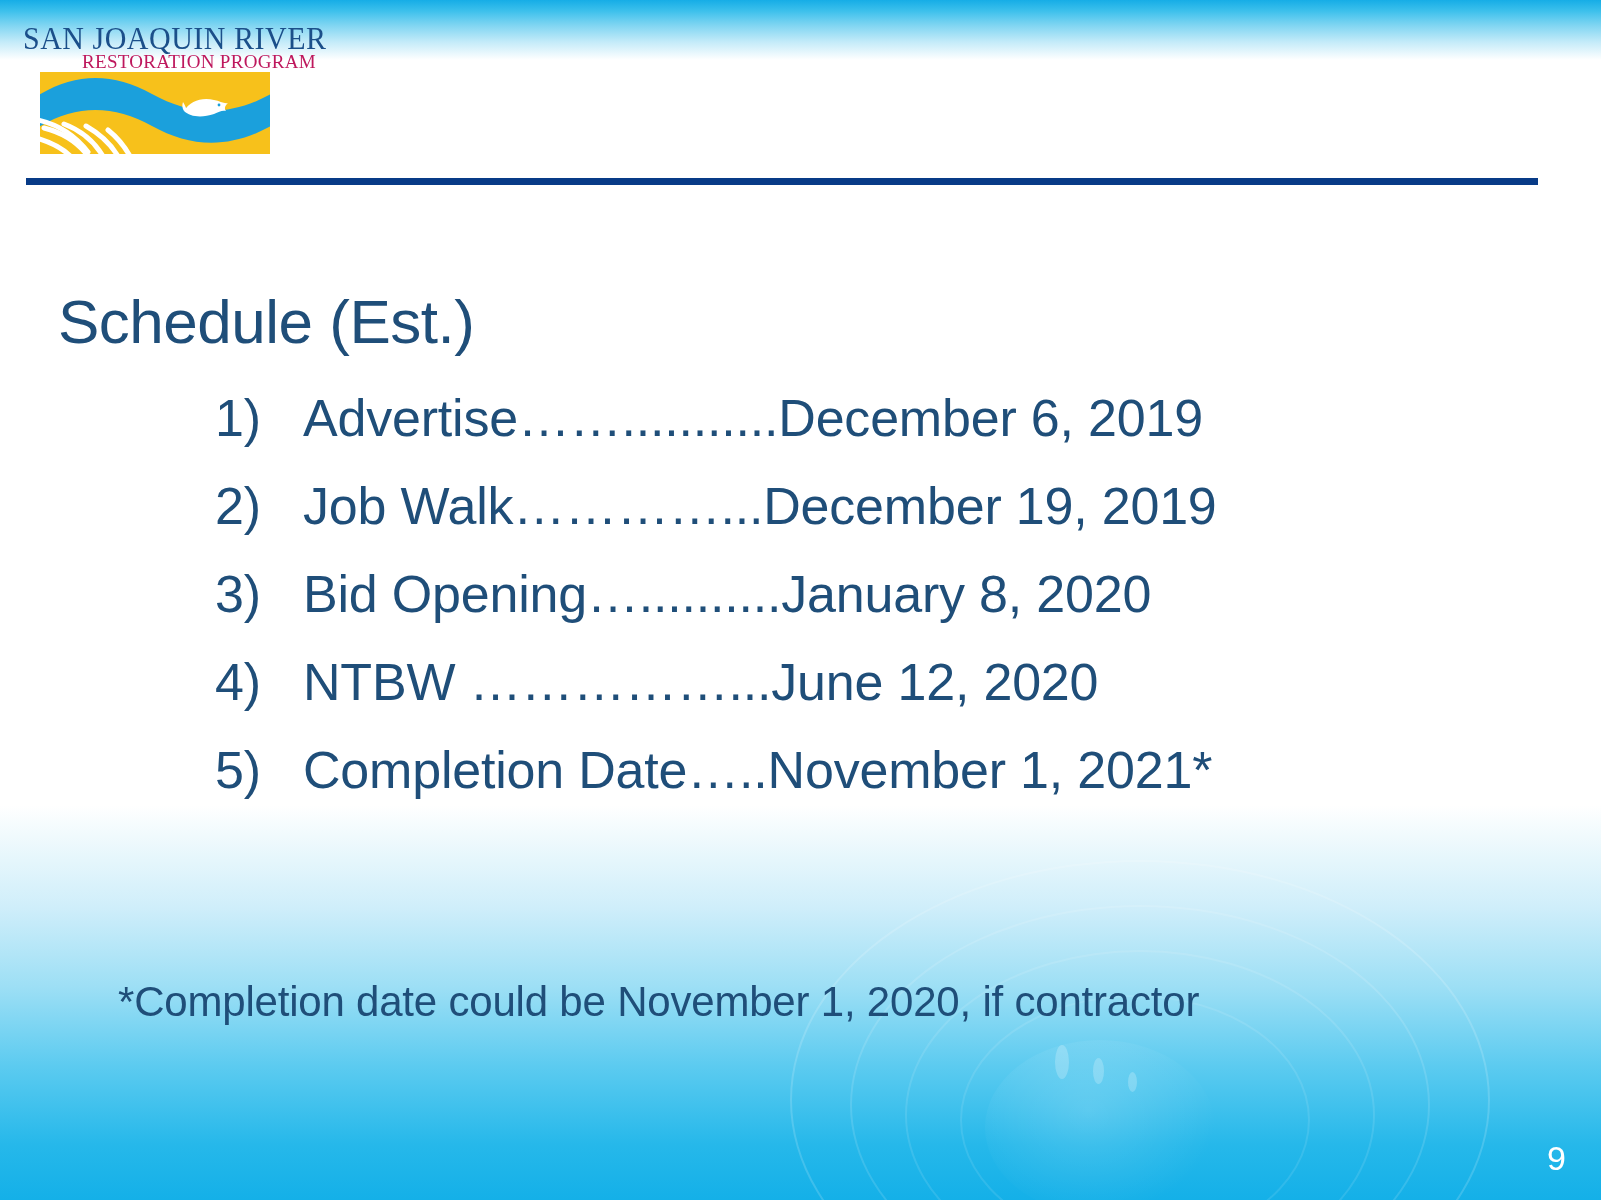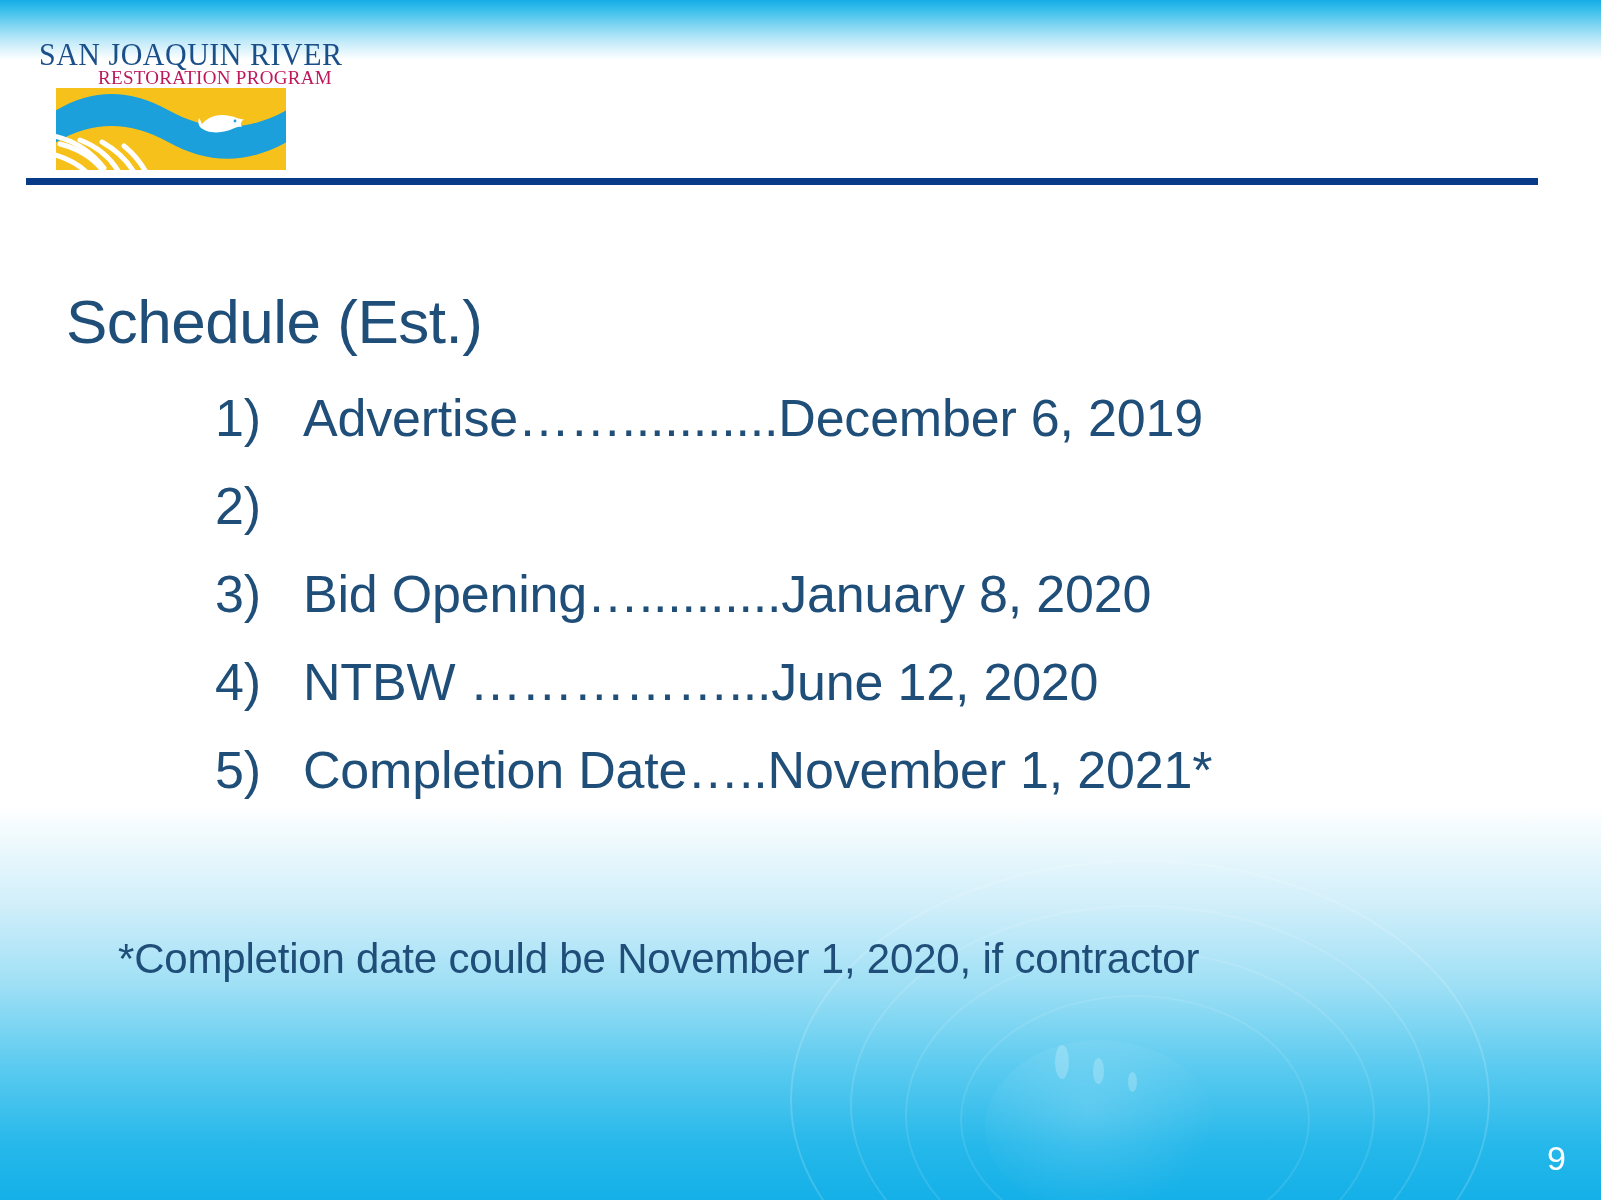--- a/index.html
+++ b/index.html
@@ -54,21 +54,21 @@
     position:absolute; z-index:1;
     background:rgba(255,255,255,0.22);
     border-radius:50%;
     pointer-events:none;
   }
   .d1 { left:1055px; top:1045px; width:14px; height:34px; }
   .d2 { left:1093px; top:1058px; width:11px; height:26px; }
   .d3 { left:1128px; top:1072px; width:9px;  height:20px; }
 
   
-  .header { position:absolute; left:16px; top:0; width:1309px; height:200px; z-index:3;margin-top:16px; }
+  .header { position:absolute; left:0; top:0; width:1309px; height:200px; z-index:3; }
 
   .logo {
     position:absolute; left:22px; top:6px;
     width:248px; height:148px;
   }
   .logo-text-1 {
     position:absolute; left:1px; top:14px;
     width:246px;
     font-family:"Liberation Serif", serif;
     font-size:30px; font-weight:400; letter-spacing:0.5px;
@@ -109,39 +109,39 @@
     background:#083b87;
     z-index:3;
   }
 
   
   .body-area { position:absolute; left:0; top:200px; width:1601px; height:1000px; z-index:3; }
 
   .section-heading {
     position:absolute; left:58px; top:86px;
     font-size:62px; font-weight:400; color:#1f4e79;
-    white-space:nowrap; letter-spacing:-0.5px;margin-left:8px;
+    white-space:nowrap; letter-spacing:-0.5px;
   }
 
   .sched-list {
     position:absolute; left:215px; top:188px;
     width:1340px;
     list-style:none;
   }
   .sched-item {
     display:flex; align-items:baseline;
     height:88px;
     font-size:52px; font-weight:400; color:#1f4e79;
     white-space:nowrap; letter-spacing:-0.2px;
   }
   .item-num { width:88px; flex:0 0 88px; }
   .item-text { flex:0 0 auto; }
 
   .footnote {
-    position:absolute; left:118px; top:732px;
+    position:absolute; left:118px; top:775px;
     width:1400px;
     font-size:42px; line-height:1.28;
     color:#1f4e79; letter-spacing:-0.2px;
   }
   .footnote-line2 { display:block; padding-left:30px; }
 
   .page-number {
     position:absolute; right:35px; bottom:22px;
     font-size:34px; color:#ffffff; z-index:4;
   }
@@ -196,20 +196,21 @@
 
     <div class="section-heading">Schedule (Est.)</div>
 
     <ul class="sched-list">
       <li class="sched-item">
         <span class="item-num">1)</span>
         <span class="item-text">Advertise……...........December 6, 2019</span>
       </li>
       <li class="sched-item">
         <span class="item-num">2)</span>
+        <span class="item-text">Job Walk…………...December 19, 2019</span>
       </li>
       <li class="sched-item">
         <span class="item-num">3)</span>
         <span class="item-text">Bid Opening…..........January 8, 2020</span>
       </li>
       <li class="sched-item">
         <span class="item-num">4)</span>
         <span class="item-text">NTBW ……………...June 12, 2020</span>
       </li>
       <li class="sched-item">

